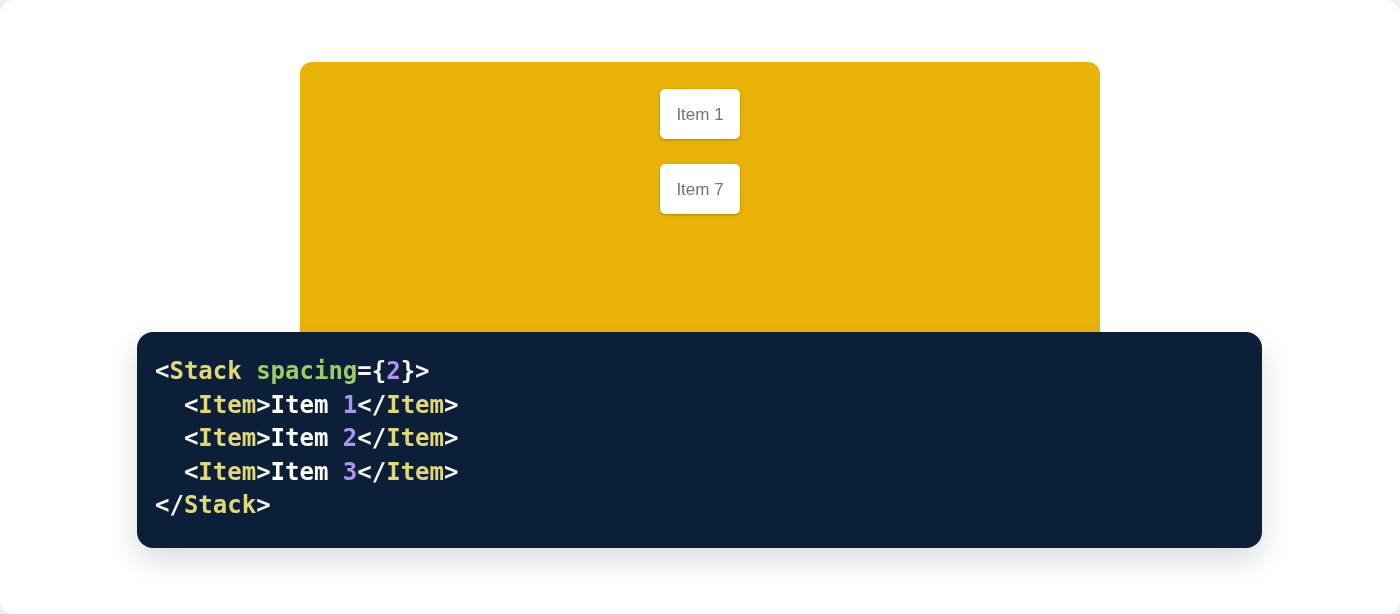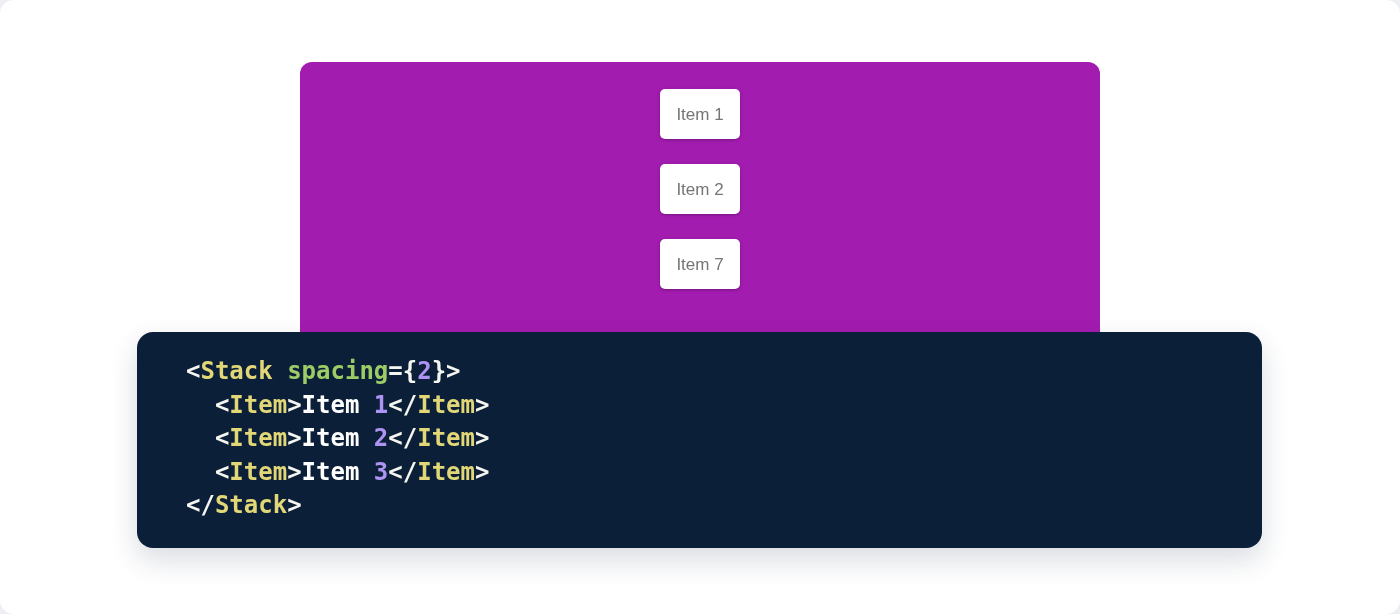--- a/index.html
+++ b/index.html
@@ -52,46 +52,43 @@
   .code-block {
     position: absolute;
     left: 137px;
     top: 332px;
     width: 1125px;
     height: 216px;
     border-radius: 16px;
     background: #0B1F38;
     box-shadow: 0 12px 28px rgba(20, 40, 70, 0.16);
     box-sizing: border-box;
-    padding: 23px 30px 0 49px;
+    padding: 23px 30px 0 18px;
   }
   .code-lines {
     margin: 0;
     font-family: "DejaVu Sans Mono", monospace;
     font-size: 24px;
     line-height: 33.6px;
     white-space: pre;
     font-weight: bold;
   }
   .code-line {
     height: 33.6px;
   }
 </style>
 </head>
 <body style="background: rgb(237, 239, 242);">
 
 <div class="surface" style="background: rgb(255, 255, 255);">
 
-  <div class="demo-panel" style="background: #a21caf;">
+  <div class="demo-panel" style="background: #eab308;">
     <div class="stack">
         <div class="item-card">
           <span style="color: rgb(117, 117, 117);">Item 1</span>
-        </div>
-        <div class="item-card">
-          <span style="color: rgb(117, 117, 117);">Item 2</span>
         </div>
         <div class="item-card">
           <span style="color: rgb(117, 117, 117);">Item 7</span>
         </div>
       </div>
   </div>
 
   <div class="code-block" style="background: rgb(11, 31, 56);">
     <pre class="code-lines"><div class="code-line"><span style="color: rgb(246, 246, 241);">&lt;</span><span style="color: rgb(226, 215, 119);">Stack</span><span style="color: rgb(255, 255, 255);"> </span><span style="color: rgb(156, 204, 101);">spacing</span><span style="color: rgb(246, 246, 241);">={</span><span style="color: rgb(173, 147, 242);">2</span><span style="color: rgb(246, 246, 241);">}&gt;</span></div><div class="code-line"><span style="color: rgb(255, 255, 255);">  </span><span style="color: rgb(246, 246, 241);">&lt;</span><span style="color: rgb(226, 215, 119);">Item</span><span style="color: rgb(246, 246, 241);">&gt;</span><span style="color: rgb(255, 255, 255);">Item </span><span style="color: rgb(173, 147, 242);">1</span><span style="color: rgb(246, 246, 241);">&lt;/</span><span style="color: rgb(226, 215, 119);">Item</span><span style="color: rgb(246, 246, 241);">&gt;</span></div><div class="code-line"><span style="color: rgb(255, 255, 255);">  </span><span style="color: rgb(246, 246, 241);">&lt;</span><span style="color: rgb(226, 215, 119);">Item</span><span style="color: rgb(246, 246, 241);">&gt;</span><span style="color: rgb(255, 255, 255);">Item </span><span style="color: rgb(173, 147, 242);">2</span><span style="color: rgb(246, 246, 241);">&lt;/</span><span style="color: rgb(226, 215, 119);">Item</span><span style="color: rgb(246, 246, 241);">&gt;</span></div><div class="code-line"><span style="color: rgb(255, 255, 255);">  </span><span style="color: rgb(246, 246, 241);">&lt;</span><span style="color: rgb(226, 215, 119);">Item</span><span style="color: rgb(246, 246, 241);">&gt;</span><span style="color: rgb(255, 255, 255);">Item </span><span style="color: rgb(173, 147, 242);">3</span><span style="color: rgb(246, 246, 241);">&lt;/</span><span style="color: rgb(226, 215, 119);">Item</span><span style="color: rgb(246, 246, 241);">&gt;</span></div><div class="code-line"><span style="color: rgb(246, 246, 241);">&lt;/</span><span style="color: rgb(226, 215, 119);">Stack</span><span style="color: rgb(246, 246, 241);">&gt;</span></div></pre>
   </div>

